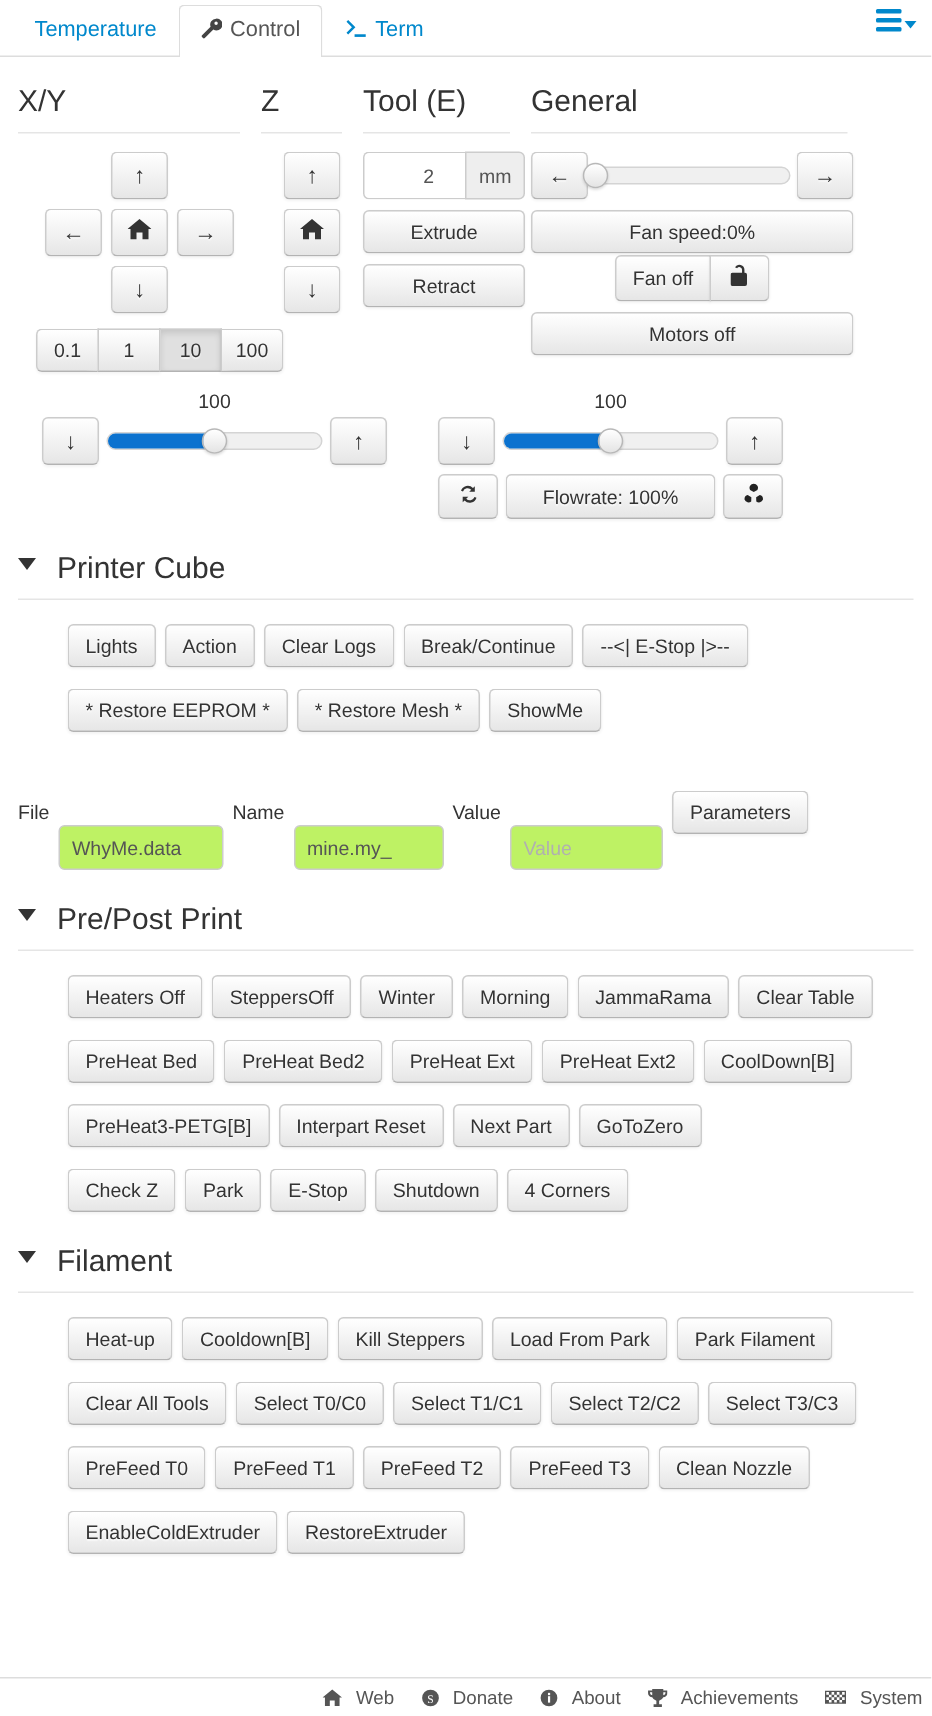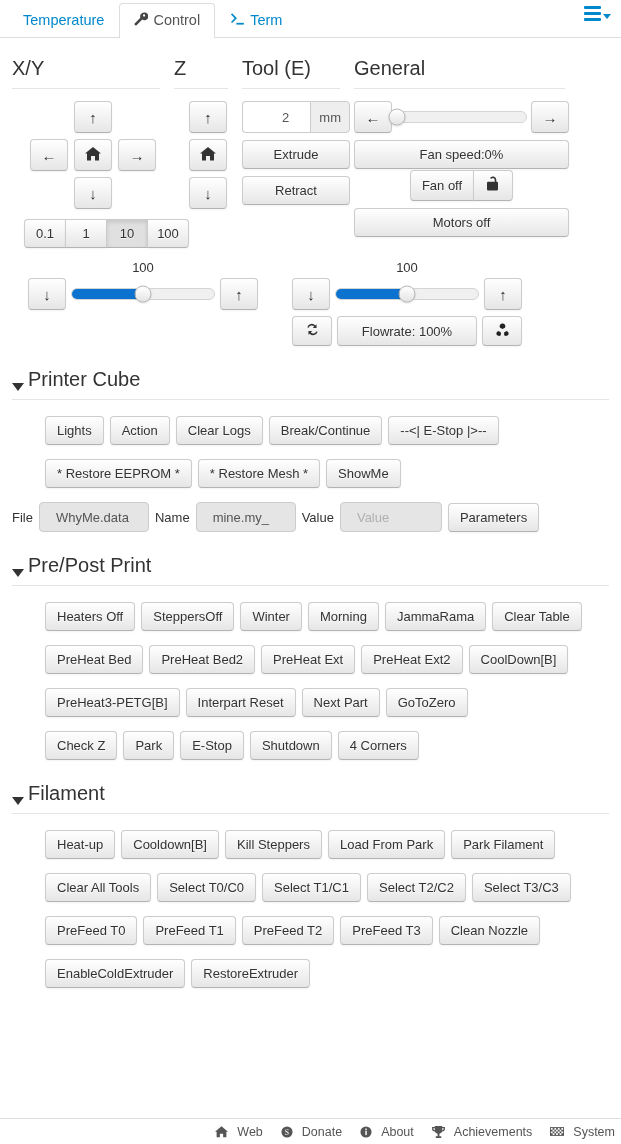--- a/index.html
+++ b/index.html
@@ -208,46 +208,47 @@
   .rate-slider-row { display: flex; align-items: center; gap: 5px; }
   .rate-slider-row .slider { margin: 0; }
   .rate-btns { display: flex; gap: 5px; margin-top: 6px; }
   .rate-btns .btn.sq { width: 40px; height: 30px; }
   .rate-btns .btn.mid { flex: 1; justify-content: center; height: 30px; }
 
   
   .section { margin-top: 22px; padding: 0 12px; }
   .sec-title {
     font-size: 20px; color: #333333; font-weight: normal;
-    margin: 0 0 8px 0; display: flex; align-items: flex-end; gap: 4px;
+    margin: 0 0 8px 0; display: flex; align-items: flex-start; gap: 14px;
     cursor: pointer;
   }
   .sec-title .tri {
     width: 0; height: 0;
     border-left: 6px solid transparent;
     border-right: 6px solid transparent;
     border-top: 8px solid #333333;
     margin-top: 4px;
   }
   .sec-hr { border: none; border-top: 1px solid #e5e5e5; margin: 0 0 16px 0; }
   .btnrow { display: flex; flex-wrap: wrap; gap: 6px; margin-bottom: 14px; padding-left: 33px; }
 
   
   .fv-row { display: flex; align-items: center; gap: 6px; margin-bottom: 8px; }
   .fv-row .lbl { font-size: 13px; color: #333333; }
   .txt {
     border: 1px solid #cccccc;
     border-radius: 4px;
     height: 30px;
-    padding: 4px 16px;
+    padding: 4px 8px;
     font-size: 13px;
     font-family: "Liberation Sans", sans-serif;
     color: #555555;
-    background: #e5e5e5;
+    background: #bef264;
     outline: none;
+    margin-top: 48px;
   }
   .txt.file  { width: 110px; }
   .txt.name  { width: 100px; }
   .txt.value { width: 102px; }
   .txt::placeholder { color: #b0b0b0; }
 
   
   .footer {
     position: absolute;
     left: 0; right: 0; bottom: 0;

